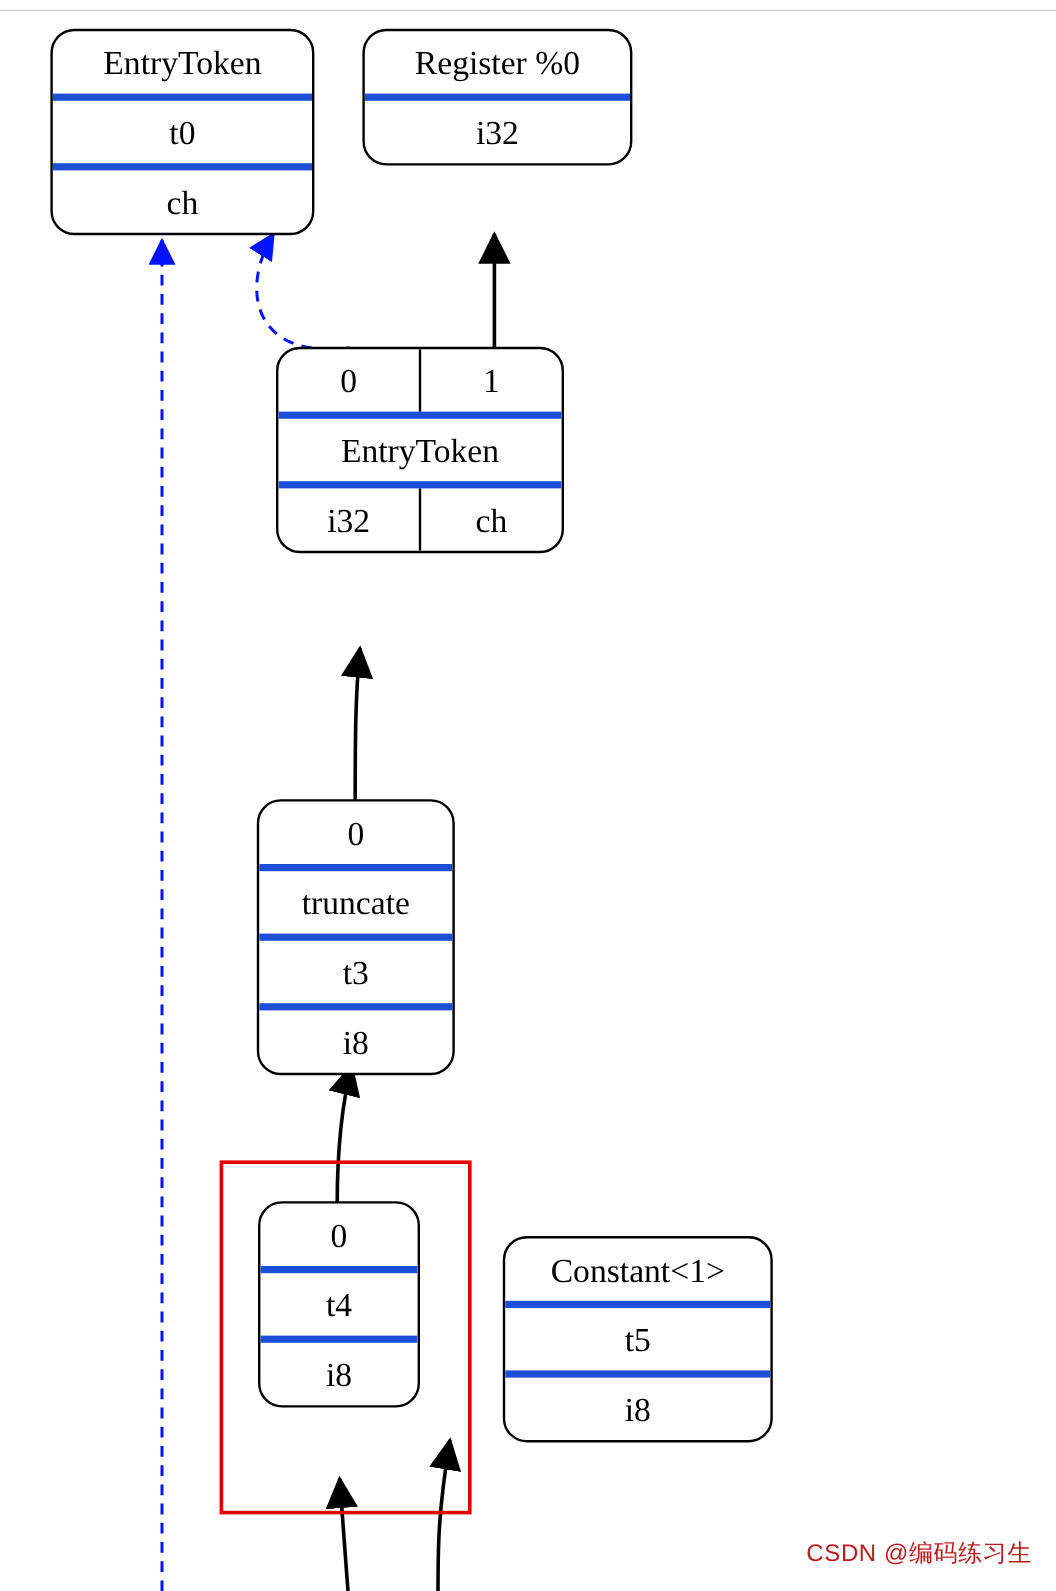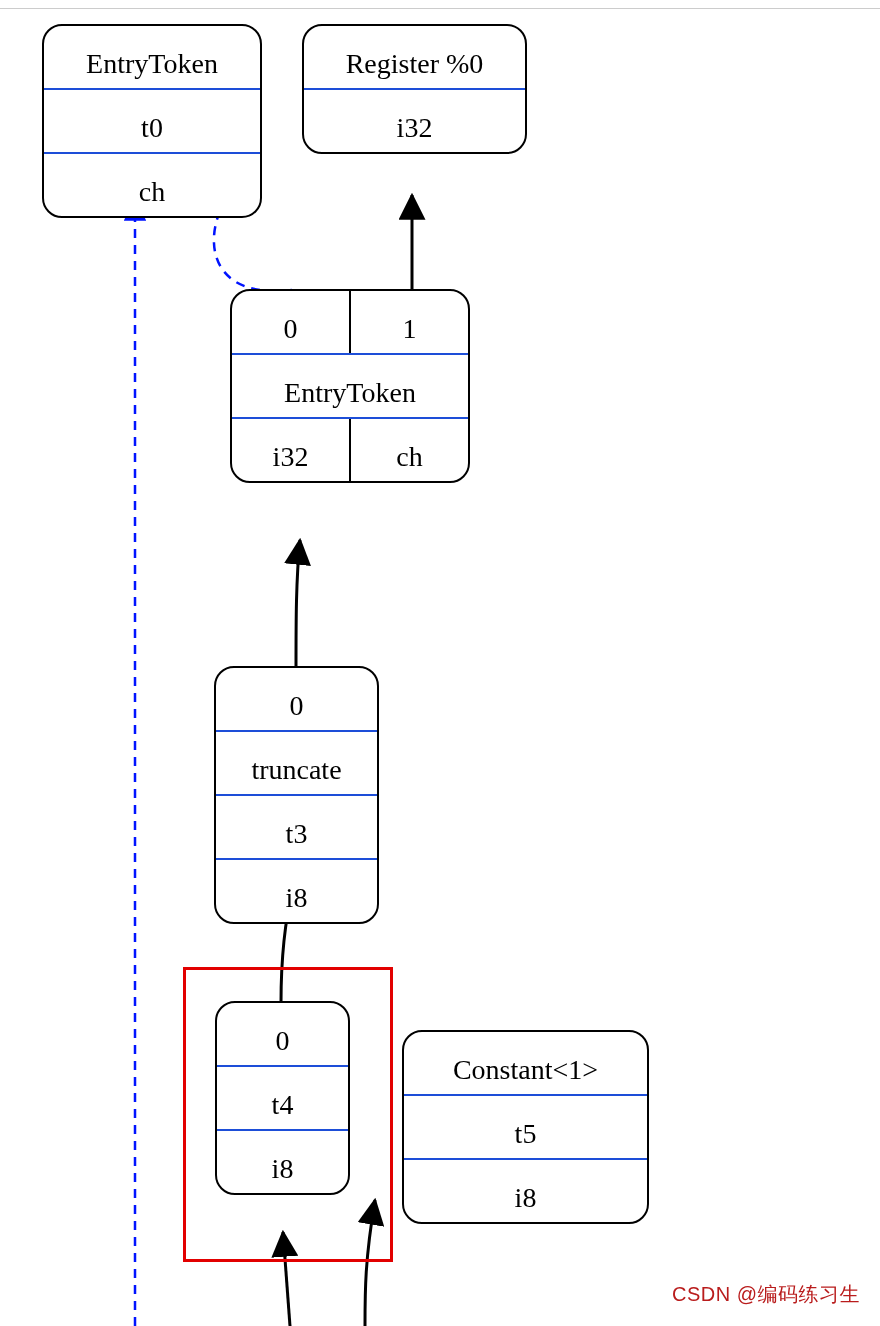--- a/index.html
+++ b/index.html
@@ -22,24 +22,24 @@
   }
   .row {
     display: flex;
     width: 100%;
     box-sizing: border-box;
   }
   .cell {
     flex: 1;
     text-align: center;
     font-size: 28px;
-    padding: 22px 0 8px 0;
+    padding: 12px 0 8px 0;
     box-sizing: border-box;
   }
-  .row + .row { border-top: 2px solid #1d4ed8; }
+  .row + .row { border-top: 6px solid #1d4ed8; }
   .cell + .cell { border-left: 2px solid #000; }
   .redbox {
     position: absolute;
     border: 3px solid #e20000;
     box-sizing: border-box;
     background: transparent;
   }
   svg.edges {
     position: absolute;
     left: 0; top: 0;
@@ -148,21 +148,21 @@
       <div class="cell">0</div>
     </div>
   <div class="row">
       <div class="cell">t4</div>
     </div>
   <div class="row">
       <div class="cell">i8</div>
     </div>
 </div>
 
-<div class="node" style="left:402px; top:1030px; width:247px;">
+<div class="node" style="left:419px; top:1030px; width:225px;">
   <div class="row">
       <div class="cell">Constant&lt;1&gt;</div>
     </div>
   <div class="row">
       <div class="cell">t5</div>
     </div>
   <div class="row">
       <div class="cell">i8</div>
     </div>
 </div>

